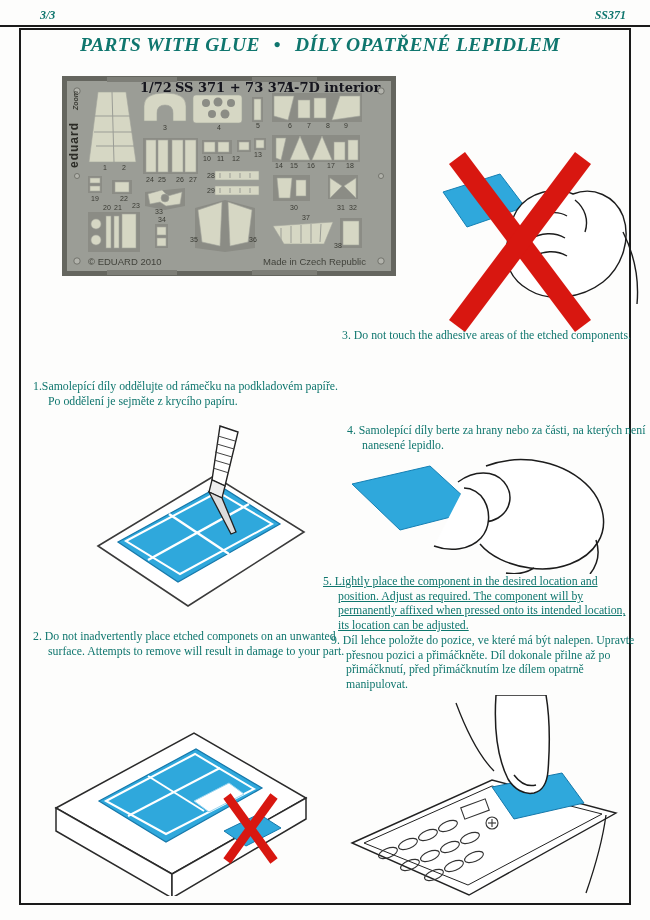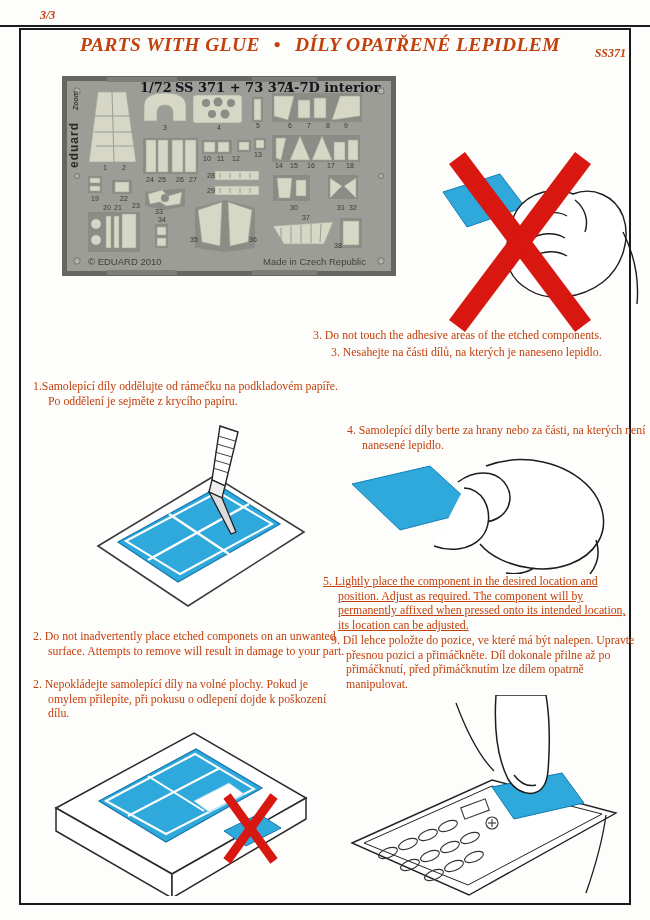--- a/index.html
+++ b/index.html
@@ -1,19 +1,19 @@
 <!DOCTYPE html>
 <html><head>
 <meta charset="utf-8">
 <style>
   html,body{margin:0;padding:0;background:#e8e8e6;}
   .page{position:relative;width:650px;height:920px;background:#fdfdfc;margin:0 auto;
-        font-family:"Liberation Serif",serif;color:#c2410c;overflow:hidden;}
+        font-family:"Liberation Serif",serif;color:#0f766e;overflow:hidden;}
   .hdr{position:absolute;top:8px;font-size:12px;font-style:italic;font-weight:bold;}
-  .hdr-num{left:40px;} .hdr-code{right:24px;margin-top:38px;}
+  .hdr-num{left:40px;} .hdr-code{right:24px;}
   .hdr-rule{position:absolute;top:25px;left:0;width:650px;height:2px;background:#1a1a1a;}
   .box{position:absolute;left:19px;top:28px;width:608px;height:873px;border:2px solid #1a1a1a;}
   .title{position:absolute;top:34px;left:19px;width:602px;text-align:center;
          font-size:19.5px;font-weight:bold;font-style:italic;letter-spacing:.4px;white-space:nowrap;}
   .title .sep{display:inline-block;margin:0 14px;font-style:normal;}
   .tblock{position:absolute;font-size:11.8px;line-height:1.24;padding-left:15px;text-indent:-15px;}
   .nowrap{white-space:nowrap;}
   .abs{position:absolute;}
   svg text{font-family:"Liberation Sans",sans-serif;}
   .fret-num{font-size:7px;fill:#3a3b34;}
@@ -230,21 +230,20 @@
         <line x1="163" y1="28" x2="180" y2="33"></line>
           <line x1="162" y1="36" x2="179" y2="41"></line>
         <line x1="161" y1="44" x2="177" y2="49"></line>
       </g>
       <polygon points="160,56 173,62 170,74 157,68" fill="#eeeeee" stroke="#222222" stroke-width="1.3"></polygon>
       <polygon points="157,68 170,74 184,108 179,110" fill="#dddddd" stroke="#222222" stroke-width="1.3"></polygon>
     </g>
   </svg>
 
   <div class="tblock" style="left:33px;top:629px;width:298px;">2. Do not inadvertently place  etched componets on an unwanted  surface. Attempts  to remove will result in damage to your part.</div>
-  <div class="tblock" style="left:33px;top:677px;width:300px;">2. Nepokládejte  samolepící díly na volné plochy. Pokud je  omylem přilepíte, při pokusu o odlepení dojde k poškození  dílu.</div>
 
   <svg class="abs" style="left:44px;top:716px;" width="276" height="180" viewBox="0 0 276 180">
     <g fill="#ffffff" stroke="#2a2a2a" stroke-width="1.5">
       <polygon points="12,92 150,17 262,82 128,158"></polygon>
       <polygon points="12,92 12,115 128,182 128,158"></polygon>
       <polygon points="262,82 262,103 128,182 128,158"></polygon>
     </g>
     <polygon points="55,85 152,33 218,72 122,126" fill="#2fa8dc" stroke="#1678aa" stroke-width="1.2"></polygon>
     <g stroke="#ffffff" stroke-width="2" fill="none">
       <polygon points="62,85 151,38 210,73 122,118"></polygon>
@@ -252,22 +251,21 @@
       <path d="M104,60 L160,95"></path>
     </g>
     <polygon points="150,85 185,67 200,78 165,96" fill="#ffffff" stroke="#9ad4ef" stroke-width="1"></polygon>
     <polygon points="180,115 215,98 237,112 202,130" fill="#2fa8dc" stroke="#1678aa" stroke-width="1"></polygon>
     <g stroke="#d81710" stroke-width="9" stroke-linecap="butt">
       <line x1="183" y1="80" x2="230" y2="145"></line>
       <line x1="230" y1="80" x2="183" y2="145"></line>
     </g>
   </svg>
 
-  <div class="tblock nowrap" style="left:313px;top:328px;">3. Do not touch the adhesive areas of the etched components.</div>
-  <div class="tblock nowrap" style="left:331px;top:345px;">3. Nesahejte na části dílů, na kterých je naneseno lepidlo.</div>
+  <div class="tblock nowrap" style="left:342px;top:328px;">3. Do not touch the adhesive areas of the etched components.</div>
   <div class="tblock" style="left:331px;top:423px;width:298px;margin-left:16px;">4. Samolepící díly berte za hrany nebo za části, na kterých není nanesené lepidlo.</div>
 
   <svg class="abs" style="left:338px;top:448px;" width="292" height="126" viewBox="0 0 292 126">
     <polygon points="14,36 92,18 140,62 62,82" fill="#2fa8dc" stroke="#1580b4" stroke-width="1"></polygon>
     <g fill="none" stroke="#1c1c1c" stroke-width="1.5">
       <path d="M148,18 C185,4 228,14 252,40 C266,56 270,78 260,94 C248,114 220,124 192,120 C170,117 152,108 142,96" fill="#ffffff"></path>
       <path d="M120,34 C136,22 156,22 166,34 C176,46 173,62 160,70 C150,76 138,74 130,66" fill="#ffffff"></path>
       <path d="M96,98 C112,104 132,102 143,90 C152,80 153,64 146,52 C142,45 134,40 126,40" fill="#ffffff"></path>
       <path d="M258,92 C262,104 260,116 252,126"></path>
       <path d="M196,120 C188,125 178,127 168,125"></path>

